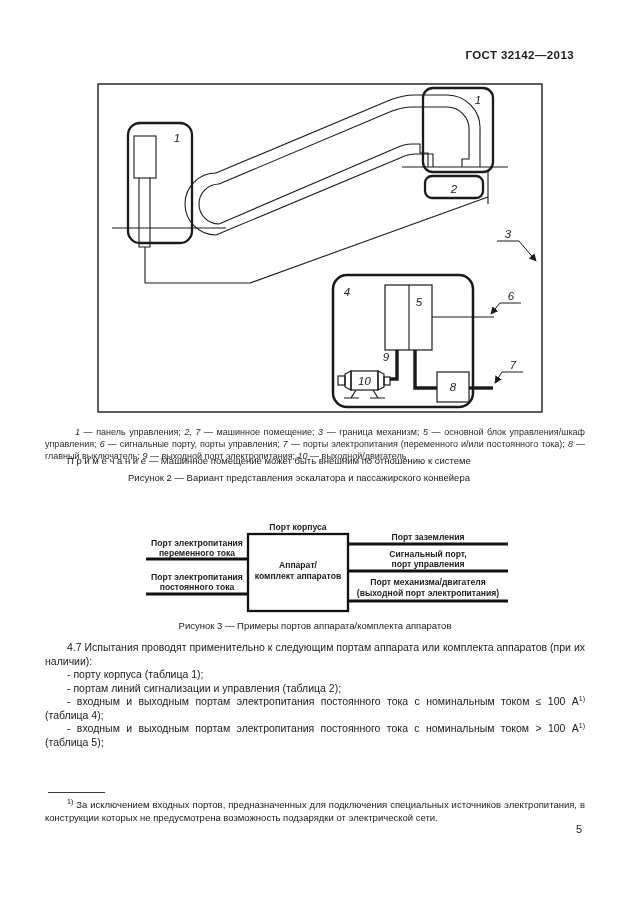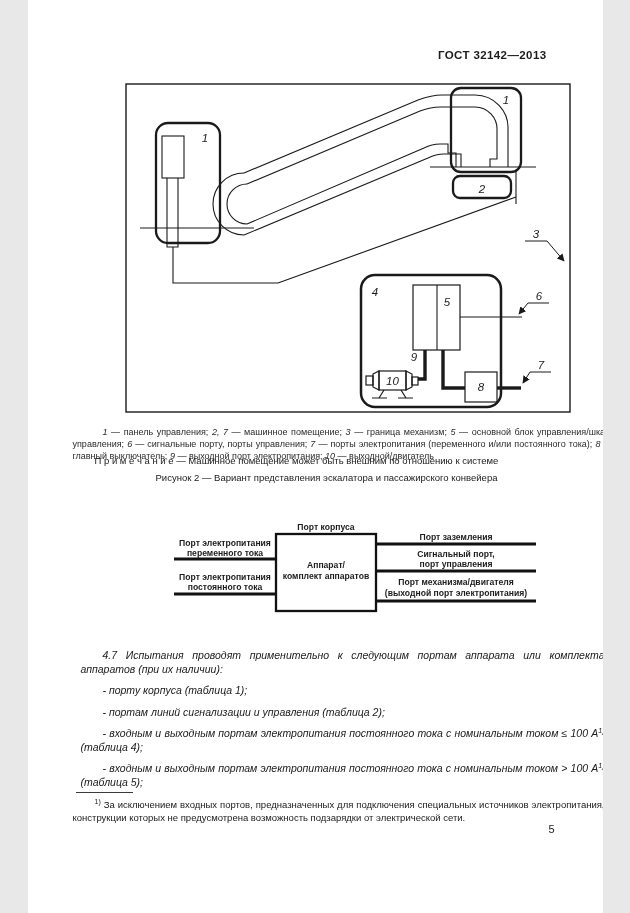--- a/index.html
+++ b/index.html
@@ -1,33 +1,33 @@
 <!DOCTYPE html>
 <html><head>
 <meta charset="utf-8">
 <style>
   html,body{margin:0;padding:0;background:#e8e8e8;}
   .page{
-    position:relative;width:575px;height:913px;background:#ffffff;
+    position:relative;width:630px;height:913px;background:#ffffff;
     font-family:"Liberation Sans",sans-serif;color:#202020;overflow:hidden;
     margin:0 auto;
   }
   .abs{position:absolute;}
   .doc-header{top:49px;right:56px;font-size:11.5px;font-weight:bold;letter-spacing:.4px;color:#1c1c1c;}
   svg{position:absolute;left:0;}
   svg text{font-family:"Liberation Sans",sans-serif;fill:#1c1c1c;}
   .fig-num{font-style:italic;font-size:11.5px;}
   .port-label{font-size:8.6px;font-weight:bold;text-anchor:middle;}
   .legend{left:45px;top:417px;width:540px;font-size:9px;line-height:12px;text-align:justify;text-indent:30px;color:#2a2a2a;}
   .legend i{font-style:italic;}
   .note{left:45px;top:455px;width:540px;font-size:9.5px;text-indent:22px;}
   .cap2{left:29px;top:471px;width:540px;text-align:center;font-size:9.5px;line-height:13px;}
   .cap3{left:45px;top:620px;width:540px;text-align:center;font-size:9.5px;}
   .body-text{left:45px;top:641px;width:540px;font-size:10.5px;line-height:13.5px;text-align:justify;}
-  .body-text p{margin:8px;text-indent:22px;font-style:italic;}
+  .body-text p{margin:0;text-indent:22px;}
   .body-text sup,.footnote sup{font-size:7px;vertical-align:super;line-height:0;}
   .fn-rule{left:48px;top:792px;width:57px;height:0;border-top:1px solid #3a3a3a;}
   .footnote{left:45px;top:798px;width:540px;font-size:9.5px;line-height:13px;text-align:justify;}
   .footnote p{margin:0;text-indent:22px;}
   .page-num{top:823px;right:48px;font-size:11px;}
 </style>
 </head>
 <body>
 
 <div class="page">
@@ -158,20 +158,21 @@
     <text class="port-label" x="197" y="580">Порт электропитания</text>
     <text class="port-label" x="197" y="590">постоянного тока</text>
 
     <text class="port-label" x="428" y="540">Порт заземления</text>
     <text class="port-label" x="428" y="557">Сигнальный порт,</text>
     <text class="port-label" x="428" y="567">порт управления</text>
     <text class="port-label" x="428" y="585">Порт механизма/двигателя</text>
     <text class="port-label" x="428" y="596">(выходной порт электропитания)</text>
   </svg>
 
+  <div class="abs cap3">Рисунок 3 — Примеры портов  аппарата/комплекта аппаратов</div>
 
   <div class="abs body-text">
     <p>4.7  Испытания проводят применительно к следующим портам  аппарата  или комплекта аппаратов (при их наличии):</p>
     <p><span>- порту корпуса (таблица 1);</span></p>
     <p><span>- портам  линий сигнализации и управления (таблица 2);</span></p>
     <p><span>- входным  и  выходным портам  электропитания  постоянного тока  с  номинальным  током ≤ 100 А</span><sup>1)</sup><span> (таблица 4);</span></p>
     <p><span>- входным  и выходным портам  электропитания  постоянного тока с номинальным током &gt; 100 А</span><sup>1)</sup><span> (таблица 5);</span></p>
   </div>
 
   <div class="abs fn-rule"></div>

